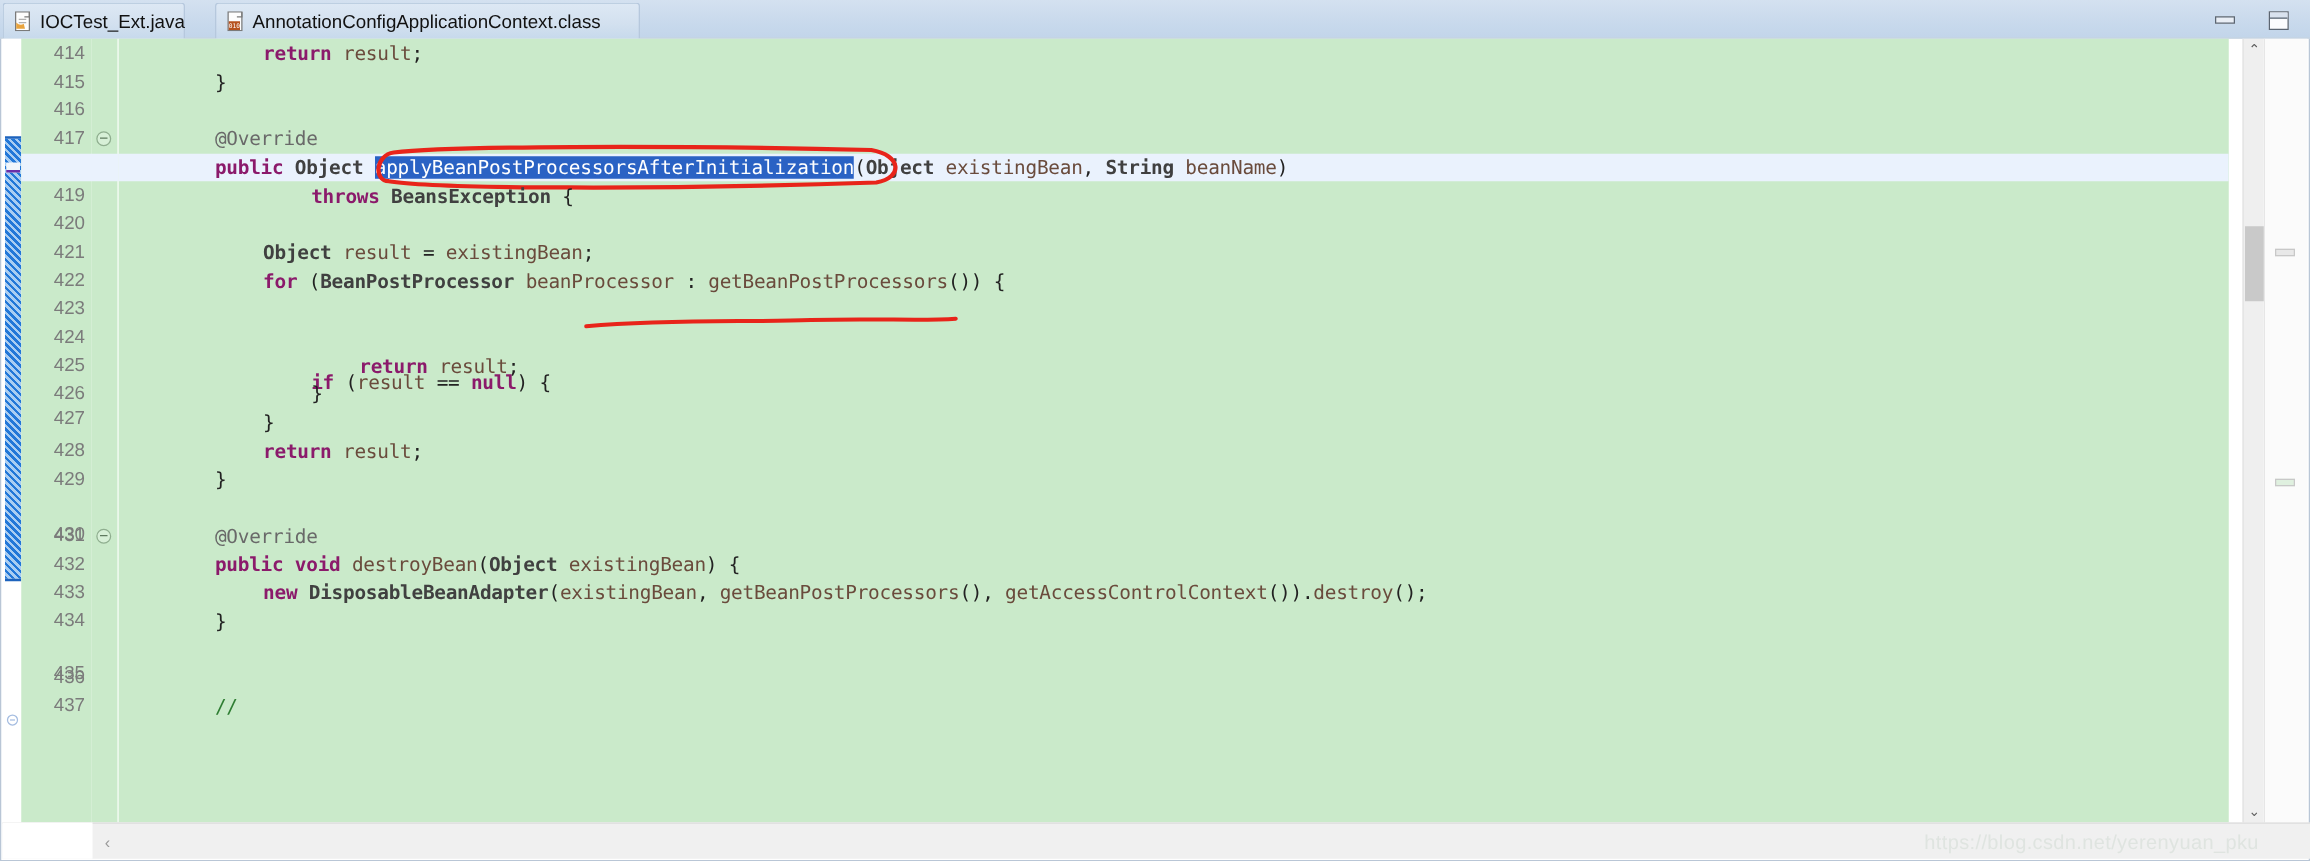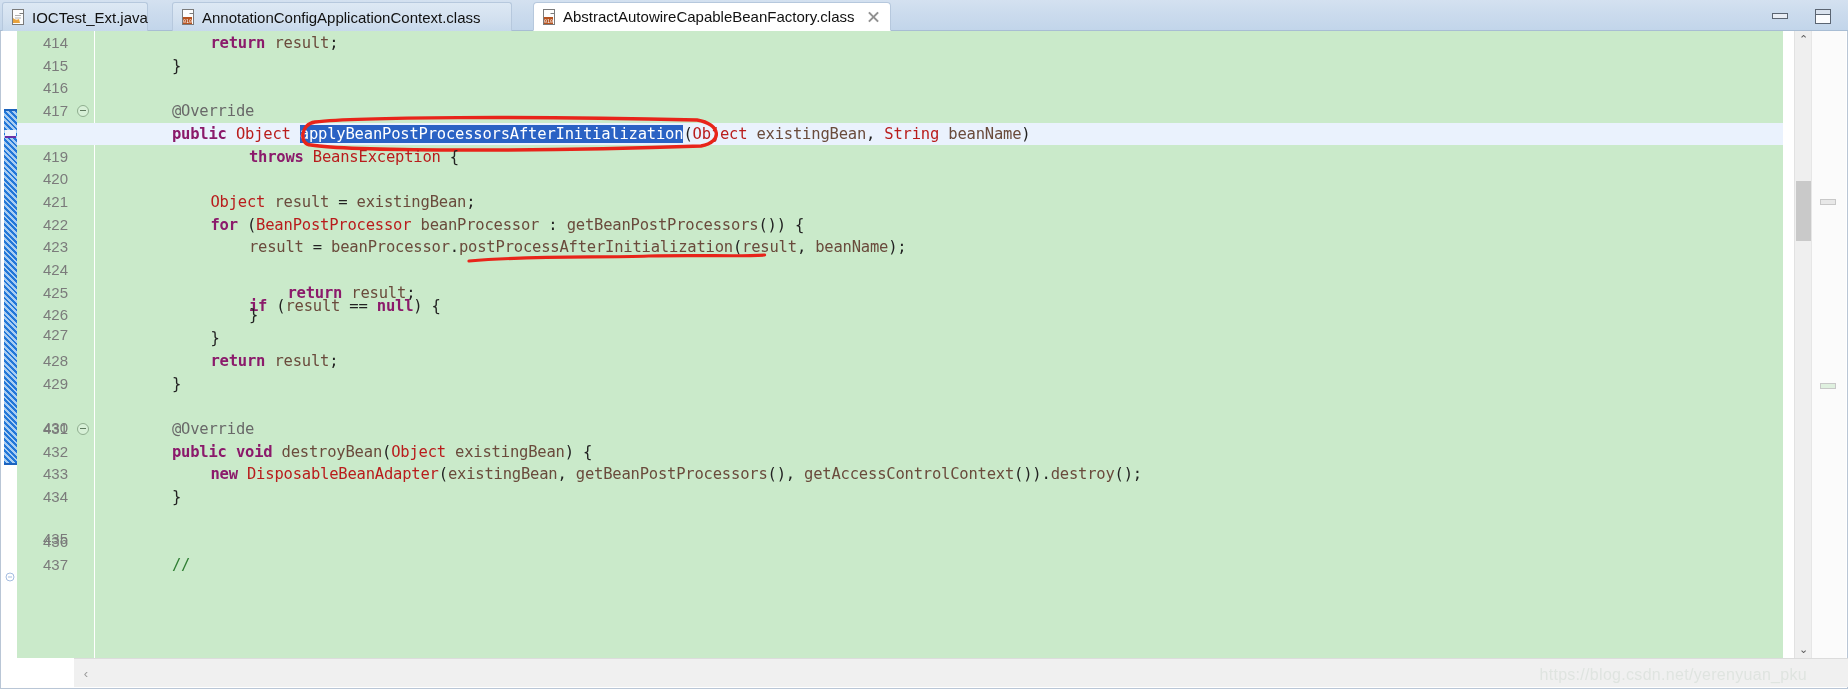--- a/index.html
+++ b/index.html
@@ -127,21 +127,21 @@
     position:absolute; left:0; top:0; right:0; height:22.7px;
     background:#eaf2fd;
   }
   .cur-gutter{
     position:absolute; left:16px; width:78px; height:22.7px;
     background:#eaf2fd;
   }
 
   
   .kw   { color:#8b1a6b; font-weight:bold; }
-  .type { color:#b91c1c; }
+  .type { color:#404040;font-weight:bold; }
   .id   { color:#6a4b3c; }
   .anno { color:#696969; }
   .cmt  { color:#2e7d32; }
   .sel  { background:#2a62c4; color:#ffffff; }
 
   
   .redmark{ position:absolute; pointer-events:none; }
 
   
   .vscroll{
@@ -212,32 +212,20 @@
         <svg width="15" height="16" viewBox="0 0 15 16">
           <rect x="1.5" y="0.5" width="11" height="15" fill="#fdfdfd" stroke="#7a7a7a"></rect>
           <path d="M12.5 0.5 L12.5 4.5 L8.5 4.5" fill="none" stroke="#7a7a7a"></path>
           <rect x="2" y="8" width="9" height="7" fill="#b6521f"></rect>
           <text x="6.5" y="13.6" font-size="5" fill="#fff" text-anchor="middle" font-family="DejaVu Sans Mono, monospace">010</text>
         </svg>
       </span>
       <span>AnnotationConfigApplicationContext.class</span>
     </div>
 
-    <div class="tab active" style="left:533px;width:358px;">
-      <span class="tab-icon">
-        <svg width="15" height="16" viewBox="0 0 15 16">
-          <rect x="1.5" y="0.5" width="11" height="15" fill="#fdfdfd" stroke="#7a7a7a"></rect>
-          <path d="M12.5 0.5 L12.5 4.5 L8.5 4.5" fill="none" stroke="#7a7a7a"></path>
-          <rect x="2" y="8" width="9" height="7" fill="#b6521f"></rect>
-          <text x="6.5" y="13.6" font-size="5" fill="#fff" text-anchor="middle" font-family="DejaVu Sans Mono, monospace">010</text>
-        </svg>
-      </span>
-      <span>AbstractAutowireCapableBeanFactory.class</span>
-      <span class="tab-close"></span>
-    </div>
 
     <div class="winctl">
       <span class="wbtn">
           <span class="wmin"></span>
         </span>
       <span class="wbtn">
           <span class="wmax"></span>
         </span>
     </div>
   </div>
@@ -310,23 +298,20 @@
         </div>
         <div class="row" style="top: 137.2px;">
           <div class="codetext" style="left: 0px;"></div>
         </div>
         <div class="row" style="top: 159.9px;">
           <div class="codetext" style="left: 115.44px;"><span class="type">Object</span> <span class="id">result</span> = <span class="id">existingBean</span>;</div>
         </div>
         <div class="row" style="top: 182.6px;">
           <div class="codetext" style="left: 115.44px;"><span class="kw">for</span> (<span class="type">BeanPostProcessor</span> <span class="id">beanProcessor</span> : <span class="id">getBeanPostProcessors</span>()) {</div>
         </div>
-        <div class="row" style="top: 205.3px;">
-          <div class="codetext" style="left: 153.92px;"><span class="id">result</span> = <span class="id">beanProcessor</span>.<span class="id">postProcessAfterInitialization</span>(<span class="id">result</span>, <span class="id">beanName</span>);</div>
-        </div>
         <div class="redmark" style="left: 371.18px; top: 221.3px;"><svg width="304.59999999999997" height="14" viewBox="0 0 304.59999999999997 14">
             <path d="M3 9 C 73.64999999999999 3 132.57 6 182.652 4 C 235.67999999999998 2.5 271.032 5 298.59999999999997 3" fill="none" stroke="#e8241a" stroke-width="3.2" stroke-linecap="round"></path>
           </svg></div>
         <div class="row" style="top: 228px; margin-top: 36px;">
           <div class="codetext" style="left: 153.92px;"><span class="kw">if</span> (<span class="id">result</span> == <span class="kw">null</span>) {</div>
         </div>
         <div class="row" style="top: 250.7px;">
           <div class="codetext" style="left: 192.4px;"><span class="kw">return</span> <span class="id">result</span>;</div>
         </div>
         <div class="row" style="top: 273.4px;">

